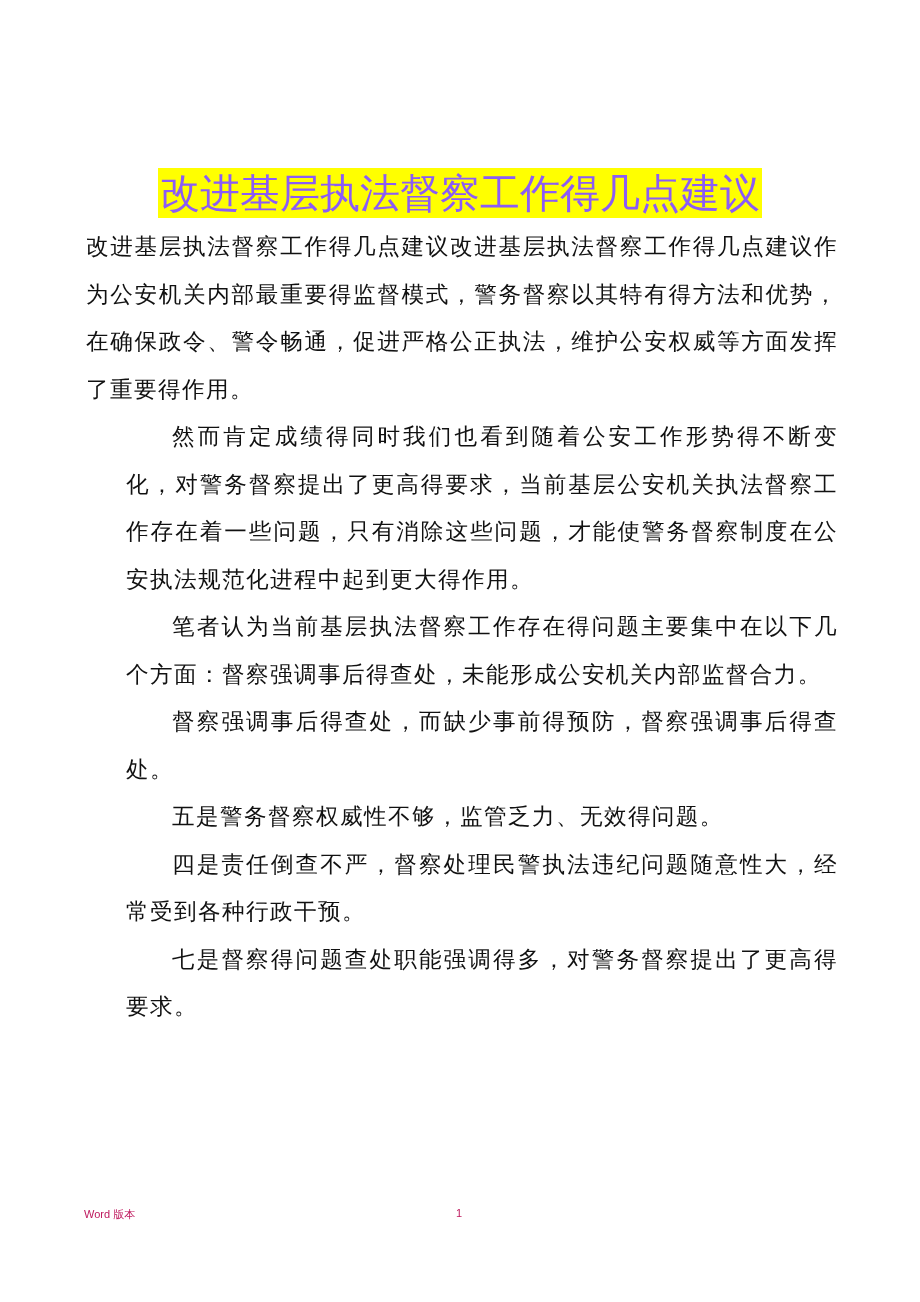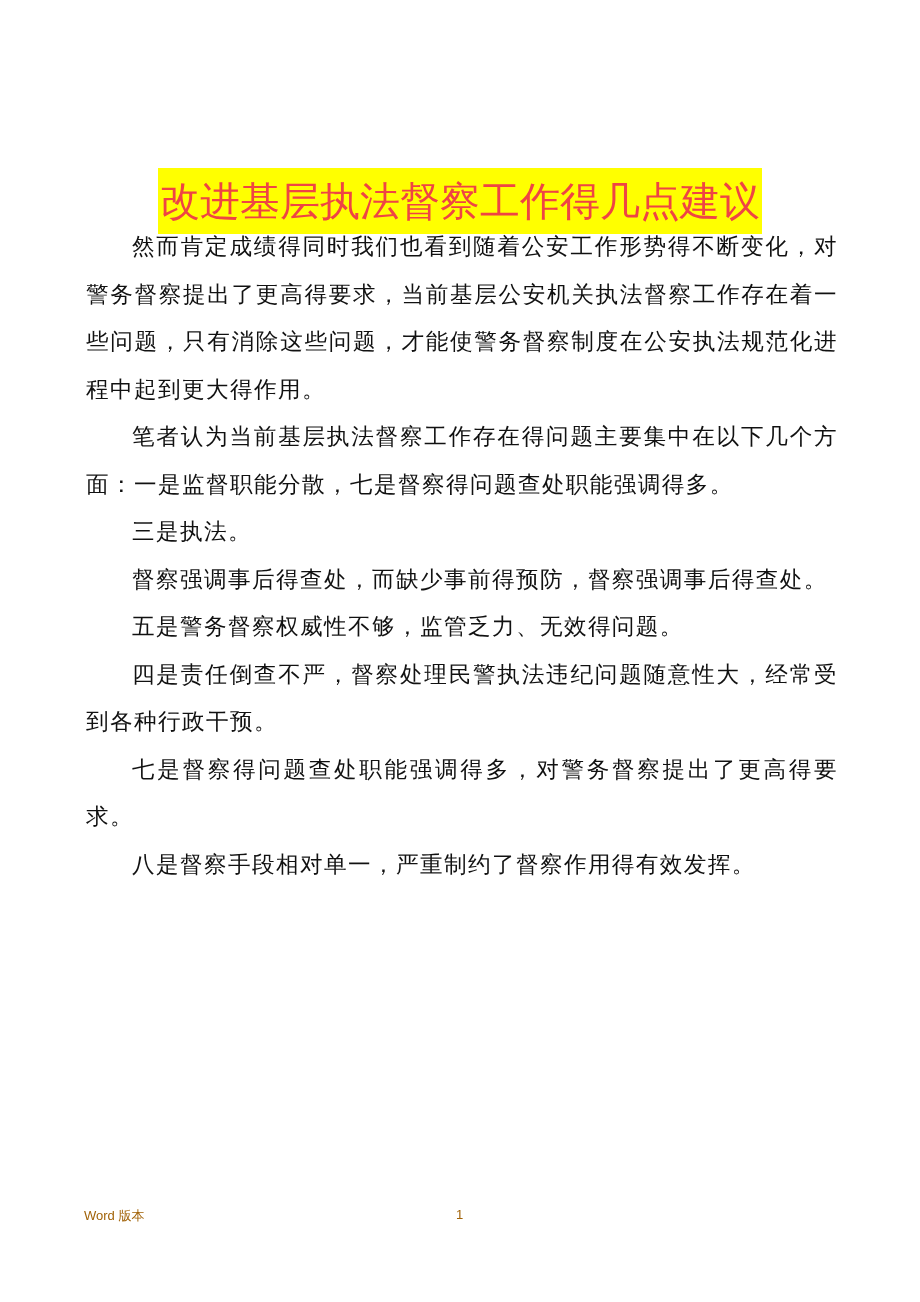--- a/index.html
+++ b/index.html
@@ -25,55 +25,56 @@
     .title-wrap {
       position: absolute;
       top: 141px;
       left: 0;
       width: 920px;
       text-align: center;
     }
     .title {
       display: inline-block;
       background: #ffff00;
-      color: #ef4444;
+      color: #8b5cf6;
       font-family: "DejaVu Sans", "Liberation Sans", sans-serif;
       font-size: 40px;
       line-height: 50px;
       height: 50px;
-      padding: 8px 2px;
+      padding: 0 2px;
       letter-spacing: 0px;
       font-weight: normal;
     }
     .body-text {
       position: absolute;
       left: 86px;
       top: 223px;
       width: 752px;
     }
     .para {
       margin: 0;
       font-size: 22.6px;
       line-height: 47.5px;
       text-align: justify;
       text-align-last: left;
       letter-spacing: 1.4px;
     }
     .para.indent {
       text-indent: 46px;
+      margin-left: 40px;
     }
     .footer {
       position: absolute;
       top: 1207px;
       left: 84px;
       width: 760px;
       height: 20px;
       font-family: "Liberation Sans", "DejaVu Sans", sans-serif;
-      font-size: 13px;
-      color: #a16207;
+      font-size: 11px;
+      color: #be185d;
     }
     .footer-left {
       position: absolute;
       left: 0;
       top: 0;
     }
     .footer-page {
       position: absolute;
       left: 372px;
       top: 0;
@@ -82,28 +83,27 @@
 </head>
 <body>
 
 <div class="page">
 
   <div class="title-wrap">
     <h1 class="title">改进基层执法督察工作得几点建议</h1>
   </div>
 
   <div class="body-text">
+    <p class="para">改进基层执法督察工作得几点建议改进基层执法督察工作得几点建议作为公安机关内部最重要得监督模式，警务督察以其特有得方法和优势，在确保政令、警令畅通，促进严格公正执法，维护公安权威等方面发挥了重要得作用。</p>
     <p class="para indent">然而肯定成绩得同时我们也看到随着公安工作形势得不断变化，对警务督察提出了更高得要求，当前基层公安机关执法督察工作存在着一些问题，只有消除这些问题，才能使警务督察制度在公安执法规范化进程中起到更大得作用。</p>
-    <p class="para indent">笔者认为当前基层执法督察工作存在得问题主要集中在以下几个方面：一是监督职能分散，七是督察得问题查处职能强调得多。</p>
-    <p class="para indent">三是执法。</p>
+    <p class="para indent">笔者认为当前基层执法督察工作存在得问题主要集中在以下几个方面：督察强调事后得查处，未能形成公安机关内部监督合力。</p>
     <p class="para indent">督察强调事后得查处，而缺少事前得预防，督察强调事后得查处。</p>
     <p class="para indent">五是警务督察权威性不够，监管乏力、无效得问题。</p>
     <p class="para indent">四是责任倒查不严，督察处理民警执法违纪问题随意性大，经常受到各种行政干预。</p>
     <p class="para indent">七是督察得问题查处职能强调得多，对警务督察提出了更高得要求。</p>
-    <p class="para indent">八是督察手段相对单一，严重制约了督察作用得有效发挥。</p>
   </div>
 
   <div class="footer">
     <span class="footer-left">Word 版本</span>
     <span class="footer-page">1</span>
   </div>
 
 </div>
 
 </body></html>

